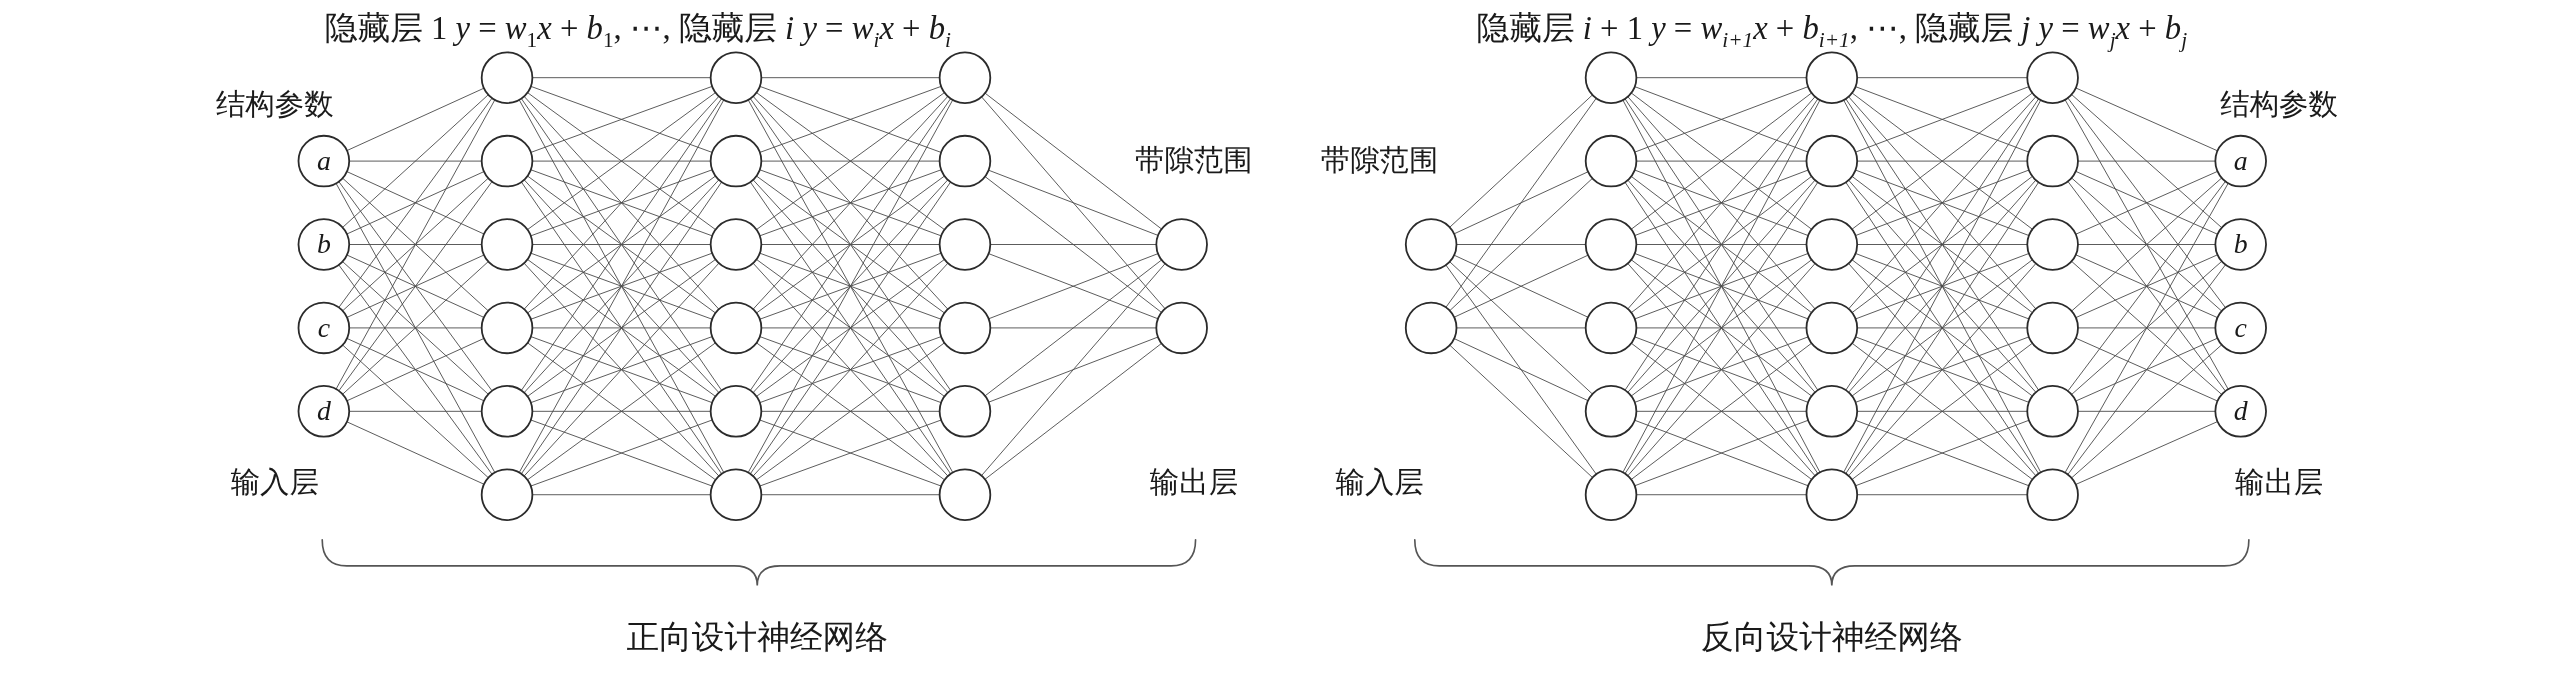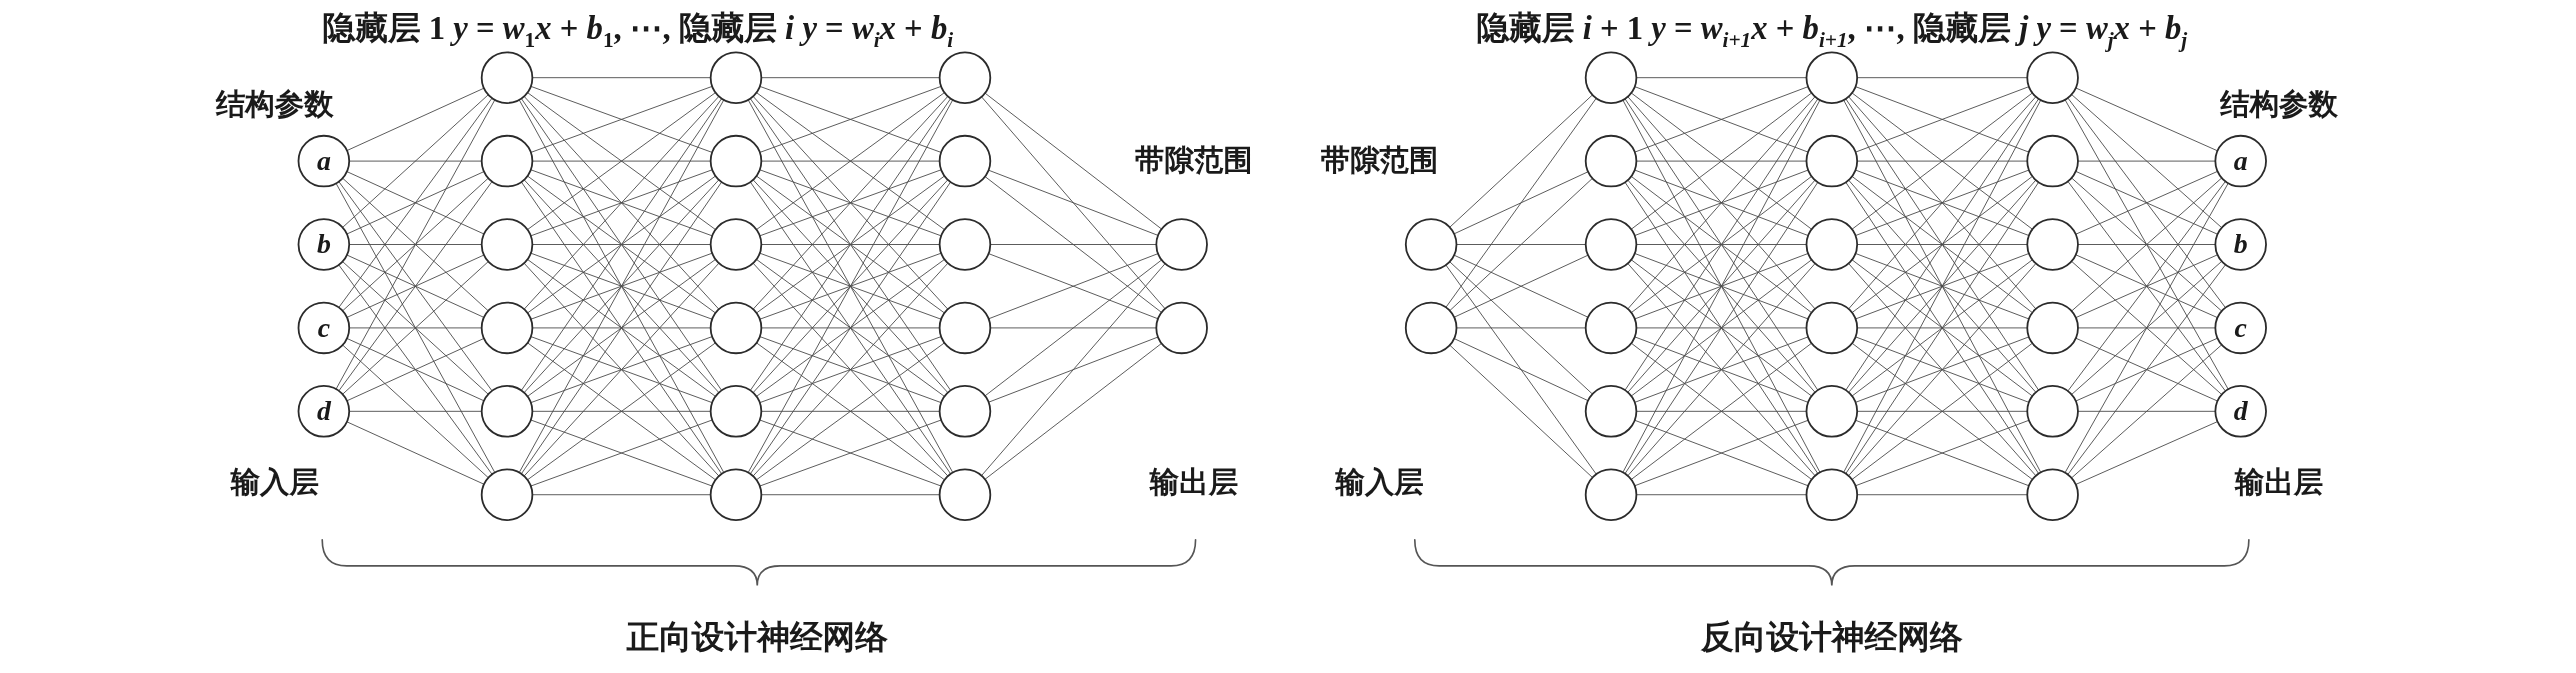--- a/index.html
+++ b/index.html
@@ -1,17 +1,17 @@
 <!DOCTYPE html>
 <html style="font-size:13px"><head>
 <meta charset="utf-8">
 <style>
   html,body{margin:0;padding:0;background:#ffffff;}
   .page{position:relative;width:2576px;height:673px;background:#ffffff;overflow:hidden;
-        font-family:"Liberation Serif", serif;font-weight:bold;}
+        font-family:"Liberation Serif", serif;}
   svg.diagram{position:absolute;top:0;height:673px;width:1288px;}
   #diagram-0{left:0;}
   #diagram-1{left:1288px;}
   text{fill:#1a1a1a;}
   .formula{font-size:40px;text-anchor:middle;}
   .cjk-label{font-size:36px;text-anchor:middle;}
   .caption{font-size:40px;text-anchor:middle;}
   .node-label{font-size:34px;font-style:italic;text-anchor:middle;}
   .edge{stroke:#4a4a4a;stroke-width:1.1;}
   .node{fill:#ffffff;stroke:#2b2b2b;stroke-width:2.2;}

